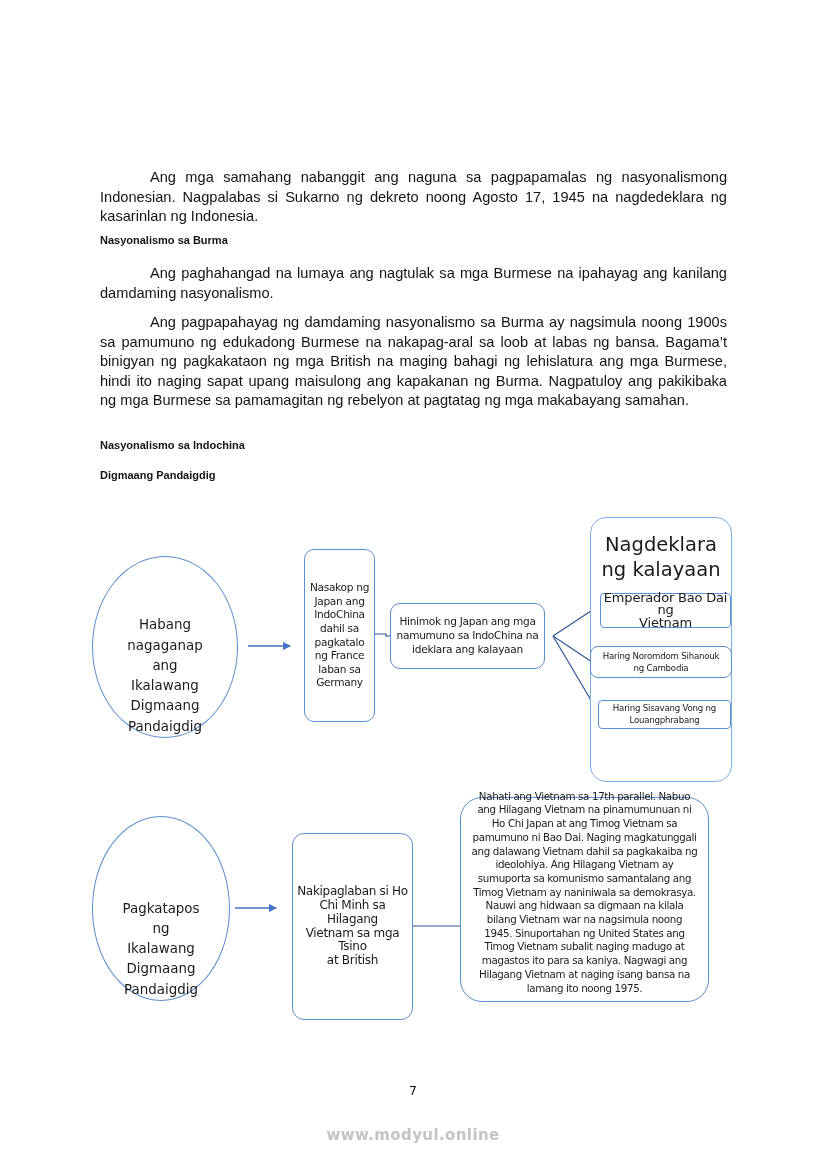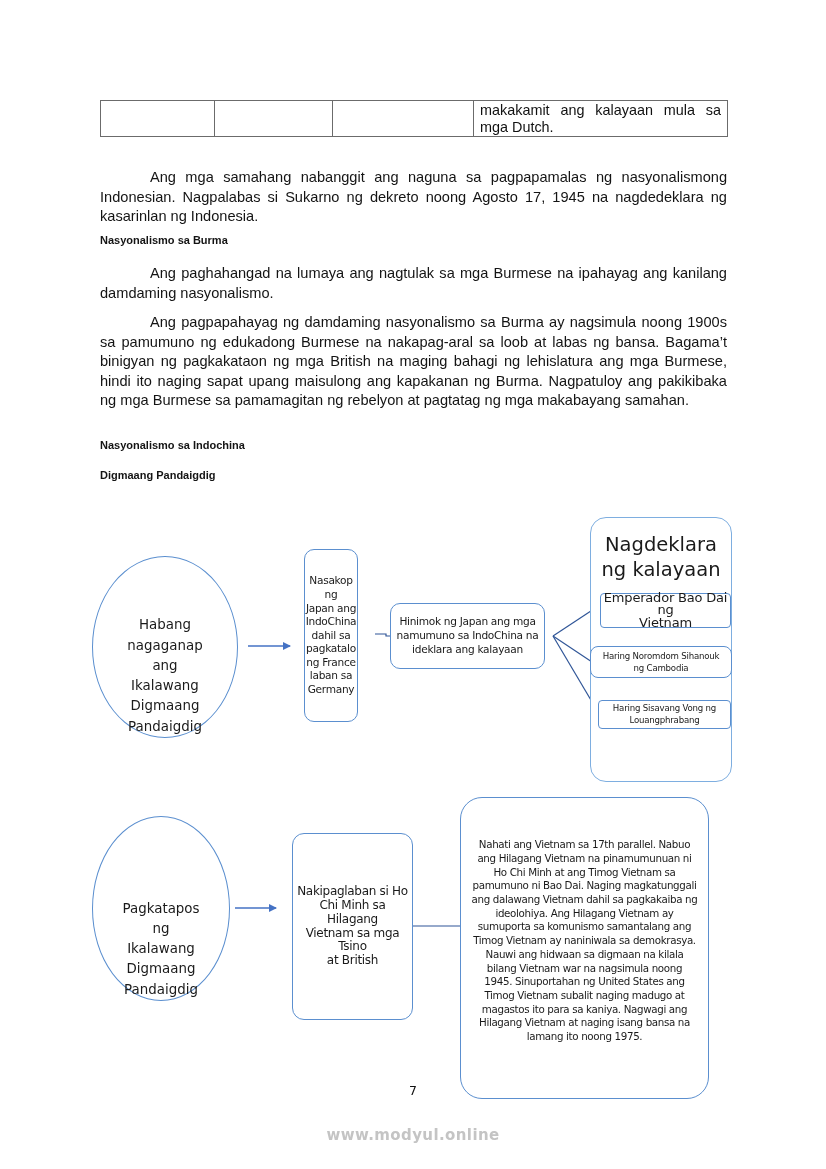--- a/index.html
+++ b/index.html
@@ -25,36 +25,20 @@
     .svg-layer { position: absolute; left: 0; top: 0; pointer-events: none; }
 
     .pagenum { position: absolute; left: 0; width: 826px; top: 1083px; text-align: center; font-family: "DejaVu Sans", sans-serif; font-size: 12.5px; color: #111; }
     .watermark { position: absolute; left: 0; width: 826px; top: 1126px; text-align: center; font-family: "DejaVu Sans", sans-serif; font-size: 15px; color: #c4c4c4; letter-spacing: 0.4px; font-weight: bold; }
   </style>
 </head>
 <body>
 
 <div class="page">
 
-  <table class="tbl">
-    <colgroup>
-      <col style="width:114px">
-        <col style="width:118px">
-        <col style="width:141px">
-        <col style="width:254px">
-    </colgroup>
-    <tbody>
-        <tr>
-      <td></td>
-      <td></td>
-      <td></td>
-      <td class="txt">makakamit ang kalayaan mula sa mga Dutch.</td>
-    </tr>
-  </tbody>
-    </table>
 
   <div class="para" style="top:168px;"><span class="indent"></span><span>Ang mga samahang nabanggit ang naguna sa pagpapamalas ng nasyonalismong Indonesian. Nagpalabas si Sukarno ng dekreto noong Agosto 17, 1945 na nagdedeklara ng kasarinlan ng Indonesia.</span></div>
 
   <div class="heading" style="top:234px;">Nasyonalismo sa Burma</div>
 
   <div class="para" style="top:264px;"><span class="indent"></span><span>Ang paghahangad na lumaya ang nagtulak sa mga Burmese na ipahayag ang kanilang damdaming nasyonalismo.</span></div>
 
   <div class="para" style="top:313px;"><span class="indent"></span><span>Ang pagpapahayag ng damdaming nasyonalismo sa Burma ay nagsimula noong 1900s sa pamumuno ng edukadong Burmese na nakapag-aral sa loob at labas ng bansa. Bagama’t binigyan ng pagkakataon ng mga British na maging bahagi ng lehislatura ang mga Burmese, hindi ito naging sapat upang maisulong ang kapakanan ng Burma. Nagpatuloy ang pakikibaka ng mga Burmese sa pamamagitan ng rebelyon at pagtatag ng mga makabayang samahan.</span></div>
 
   <div class="heading" style="top:439px;">Nasyonalismo sa Indochina</div>
@@ -86,21 +70,21 @@
       <div>
         <span>Habang</span>
         <span>nagaganap</span>
         <span>ang</span>
         <span>Ikalawang</span>
         <span>Digmaang</span>
         <span>Pandaigdig</span>
       </div>
     </div>
 
-    <div class="node rbox" style="left:304px; top:549px; width:54px; height:173px; font-size:10.6px; line-height:13.6px; letter-spacing:-0.3px;">
+    <div class="node rbox" style="left:304px; top:549px; width:71px; height:173px; font-size:10.6px; line-height:13.6px; letter-spacing:-0.3px;">
       <div>
         <span>Nasakop ng</span>
         <span>Japan ang</span>
         <span>IndoChina</span>
         <span>dahil sa</span>
         <span>pagkatalo</span>
         <span>ng France</span>
         <span>laban sa</span>
         <span>Germany</span>
       </div>
@@ -154,25 +138,25 @@
 
     <div class="node rbox" style="left:292px; top:833px; width:121px; height:187px; border-radius:12px; font-size:12px; line-height:13.8px; letter-spacing:-0.3px;">
       <div>
         <span>Nakipaglaban si Ho</span>
         <span>Chi Minh sa Hilagang</span>
         <span>Vietnam sa mga Tsino</span>
         <span>at British</span>
       </div>
     </div>
 
-    <div class="node rbox" style="left:460px; top:797px; width:249px; height:302px; border-radius:22px; font-size:10.3px; line-height:13.7px; letter-spacing:-0.35px;">
+    <div class="node rbox" style="left:460px; top:797px; width:249px; height:205px; border-radius:22px; font-size:10.3px; line-height:13.7px; letter-spacing:-0.35px;">
       <div style="margin-top:-14px;">
         <span>Nahati ang Vietnam sa 17th parallel. Nabuo</span>
         <span>ang Hilagang Vietnam na pinamumunuan ni</span>
-        <span>Ho Chi Minh at ang Timog Vietnam sa</span>
+        <span>Ho Chi Japan at ang Timog Vietnam sa</span>
         <span>pamumuno ni Bao Dai. Naging magkatunggali</span>
         <span>ang dalawang Vietnam dahil sa pagkakaiba ng</span>
         <span>ideolohiya. Ang Hilagang Vietnam ay</span>
         <span>sumuporta sa komunismo samantalang ang</span>
         <span>Timog Vietnam ay naniniwala sa demokrasya.</span>
         <span>Nauwi ang hidwaan sa digmaan na kilala</span>
         <span>bilang Vietnam war na nagsimula noong</span>
         <span>1945. Sinuportahan ng United States ang</span>
         <span>Timog Vietnam subalit naging madugo at</span>
         <span>magastos ito para sa kaniya.  Nagwagi ang</span>

